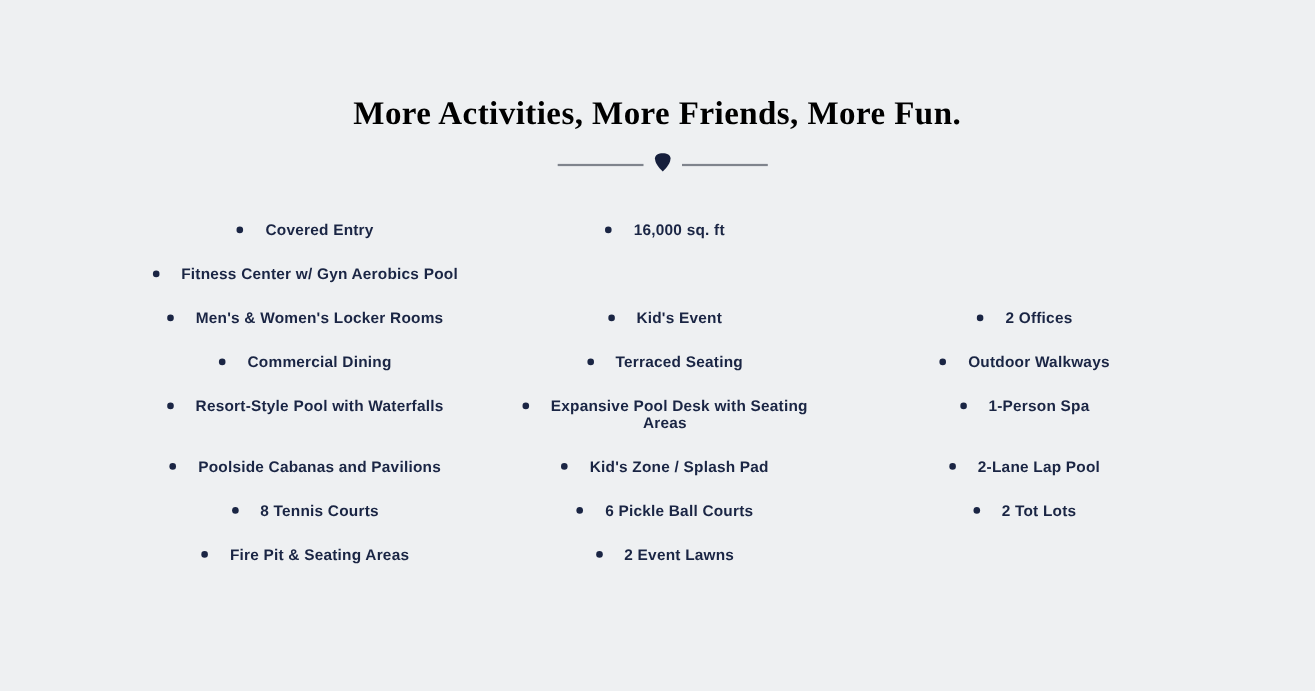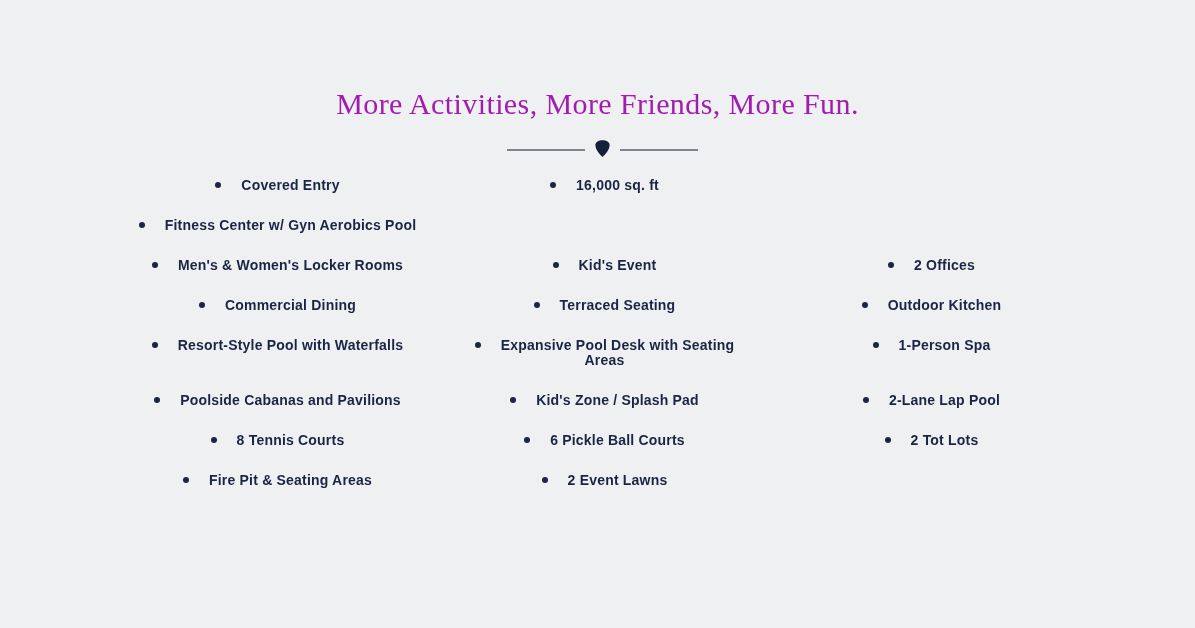--- a/index.html
+++ b/index.html
@@ -12,25 +12,25 @@
     font-family: "Liberation Sans", sans-serif;
   }
 
   .section {
     padding-top: 86px;
   }
 
   h2.title {
     margin: 0;
     font-family: "Liberation Serif", serif;
-    font-weight: 400;
+    font-weight: 700;
     font-size: 30px;
     line-height: 36px;
     text-align: center;
-    color: #a21caf;
+    color: #000000;
     letter-spacing: 0.4px;
   }
 
   .divider {
     margin-top: 18px;
     height: 20px;
     display: flex;
     align-items: center;
     justify-content: center;
     transform: translateX(5px);
@@ -40,21 +40,21 @@
     width: 78px;
     height: 2px;
     background: #7f848d;
   }
   .divider .shield {
     margin: 0 9px;
     display: inline-block;
   }
 
   .grid {
-    margin-top: 18px;
+    margin-top: 42px;
     margin-left: 114px;
     width: 981px;
   }
   .row {
     display: grid;
     grid-template-columns: repeat(3, 327px);
     margin-bottom: 25px;
   }
   .cell {
     text-align: center;
@@ -108,21 +108,21 @@
 
     <div class="row">
       <div class="cell"><span class="dot"></span><span class="txt">Men's &amp; Women's Locker Rooms</span></div>
       <div class="cell"><span class="dot"></span><span class="txt">Kid's Event</span></div>
       <div class="cell"><span class="dot"></span><span class="txt">2 Offices</span></div>
     </div>
 
     <div class="row">
       <div class="cell"><span class="dot"></span><span class="txt">Commercial Dining</span></div>
       <div class="cell"><span class="dot"></span><span class="txt">Terraced Seating</span></div>
-      <div class="cell"><span class="dot"></span><span class="txt">Outdoor Kitchen</span></div>
+      <div class="cell"><span class="dot"></span><span class="txt">Outdoor Walkways</span></div>
     </div>
 
     <div class="row">
       <div class="cell"><span class="dot"></span><span class="txt">Resort-Style Pool with Waterfalls</span></div>
       <div class="cell"><span class="dot"></span><span class="txt">Expansive Pool Desk with Seating
 Areas</span></div>
       <div class="cell"><span class="dot"></span><span class="txt">1-Person Spa</span></div>
     </div>
 
     <div class="row">

